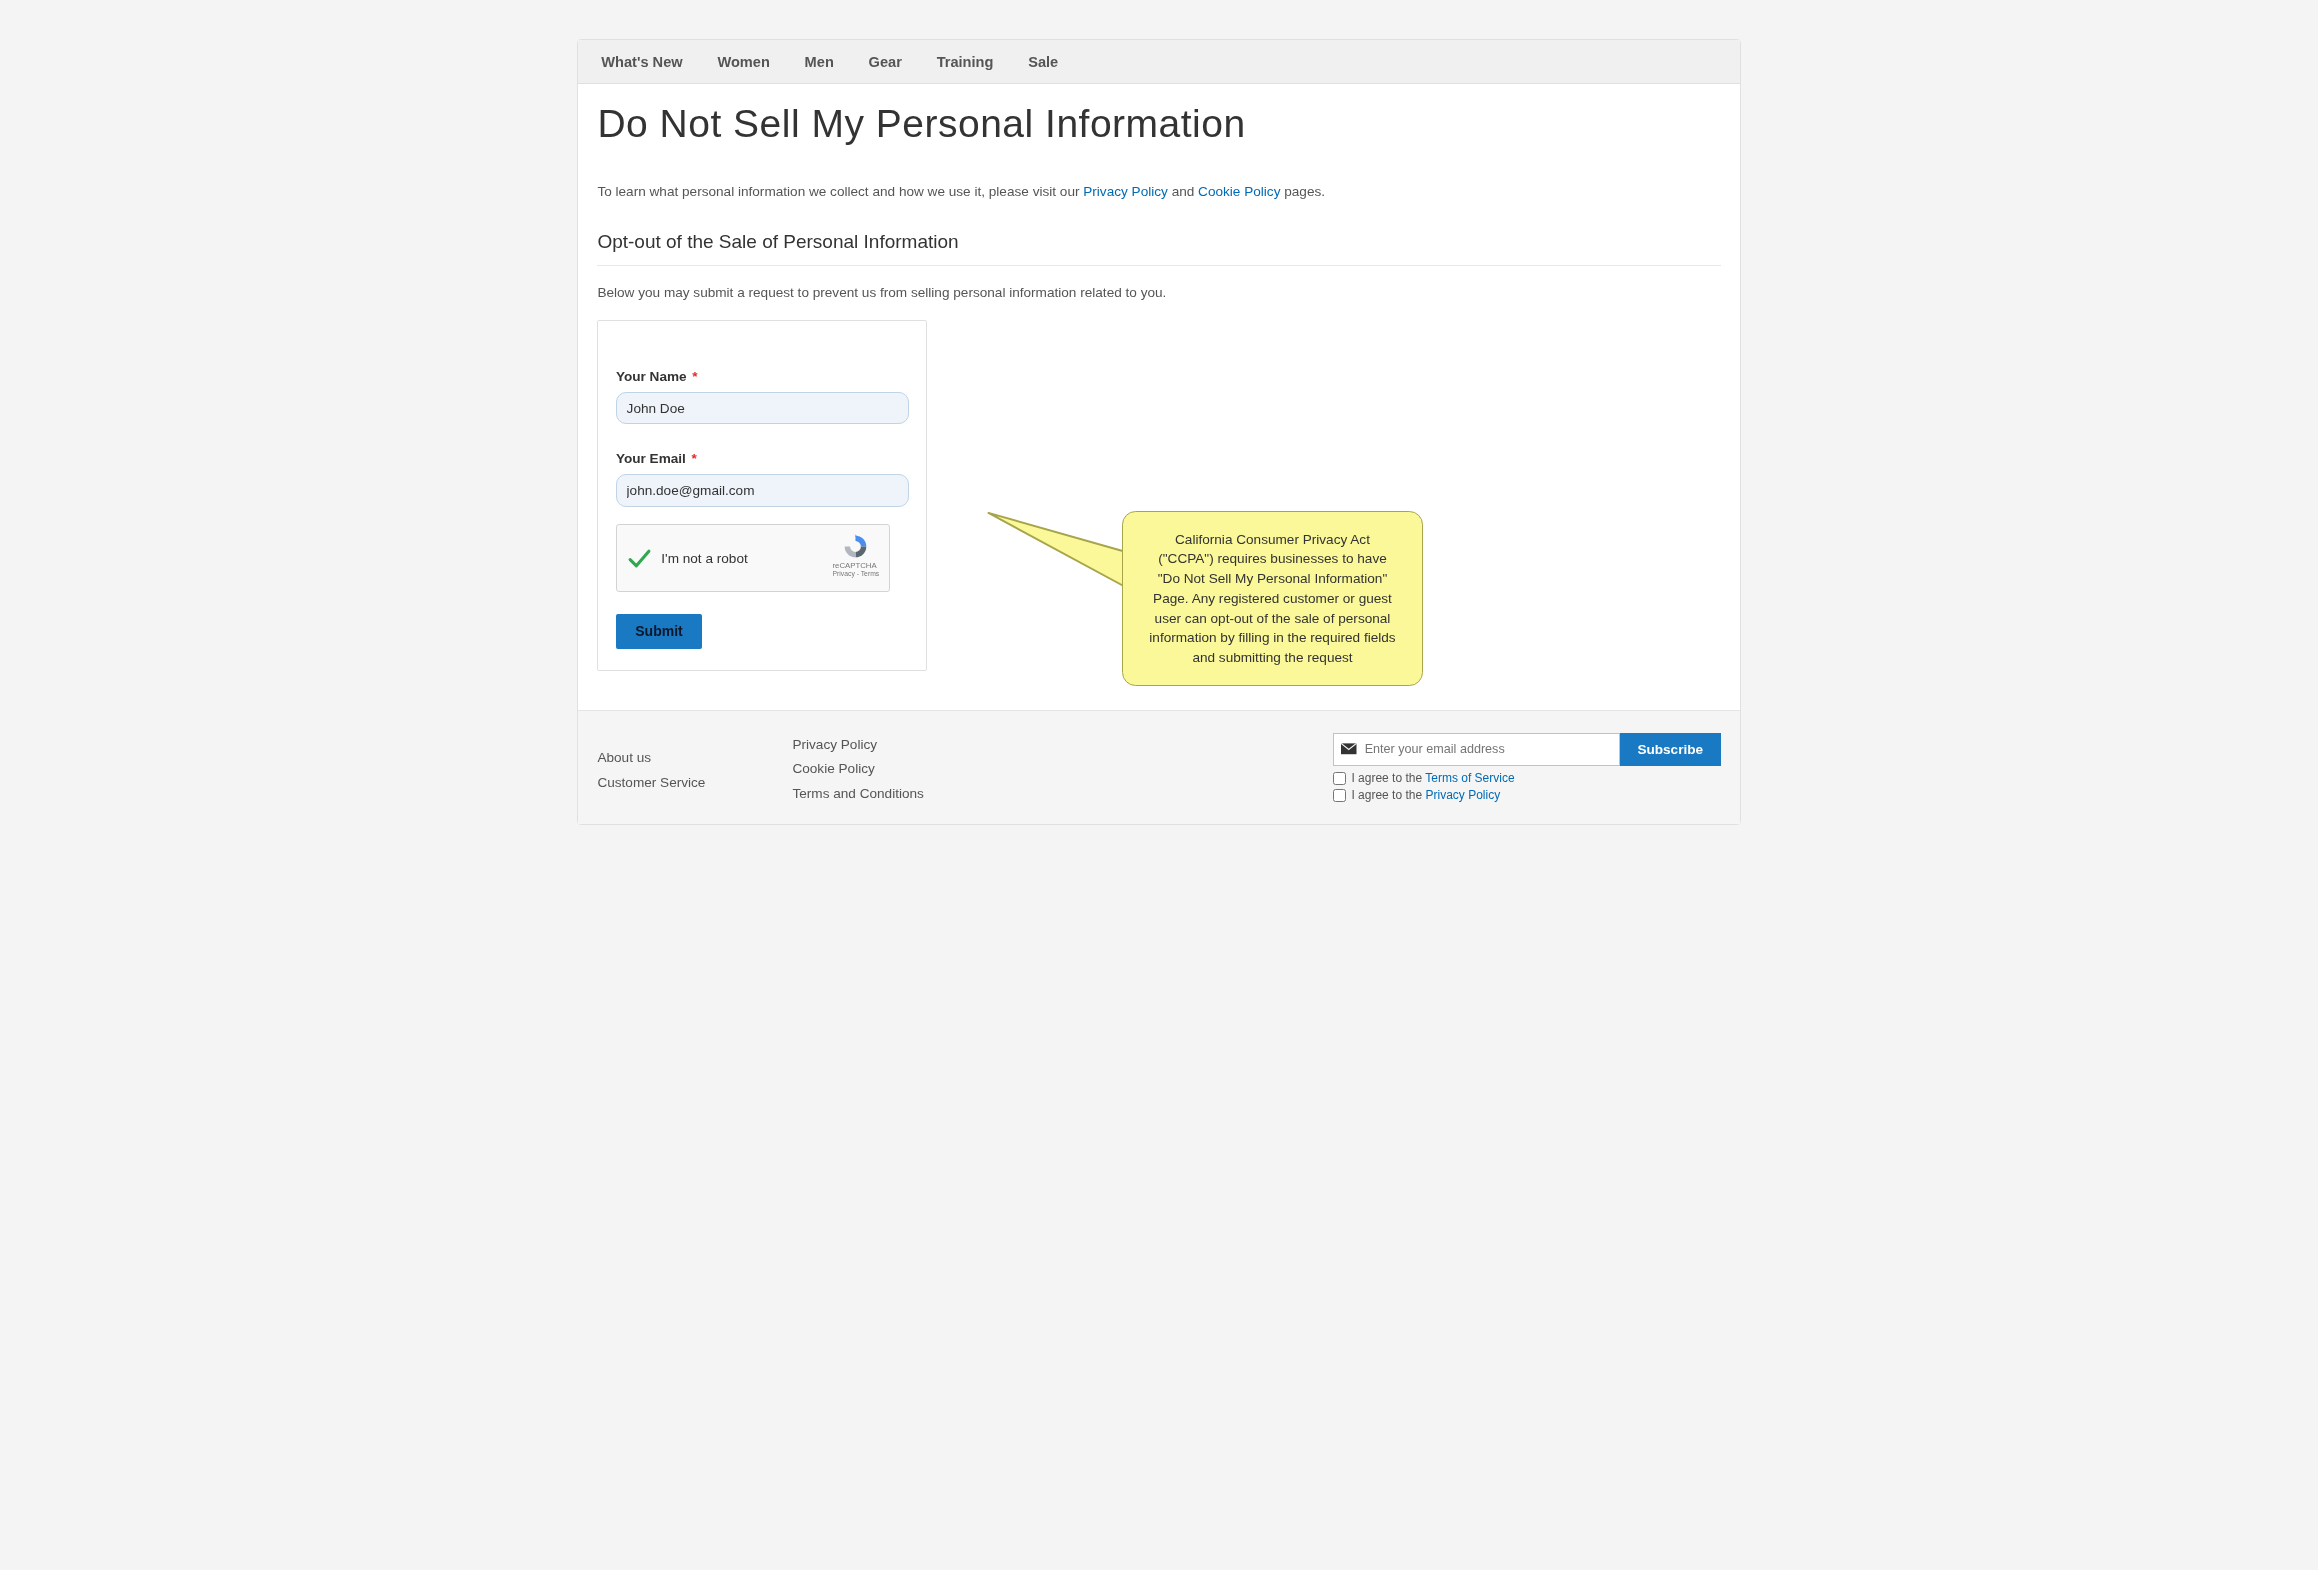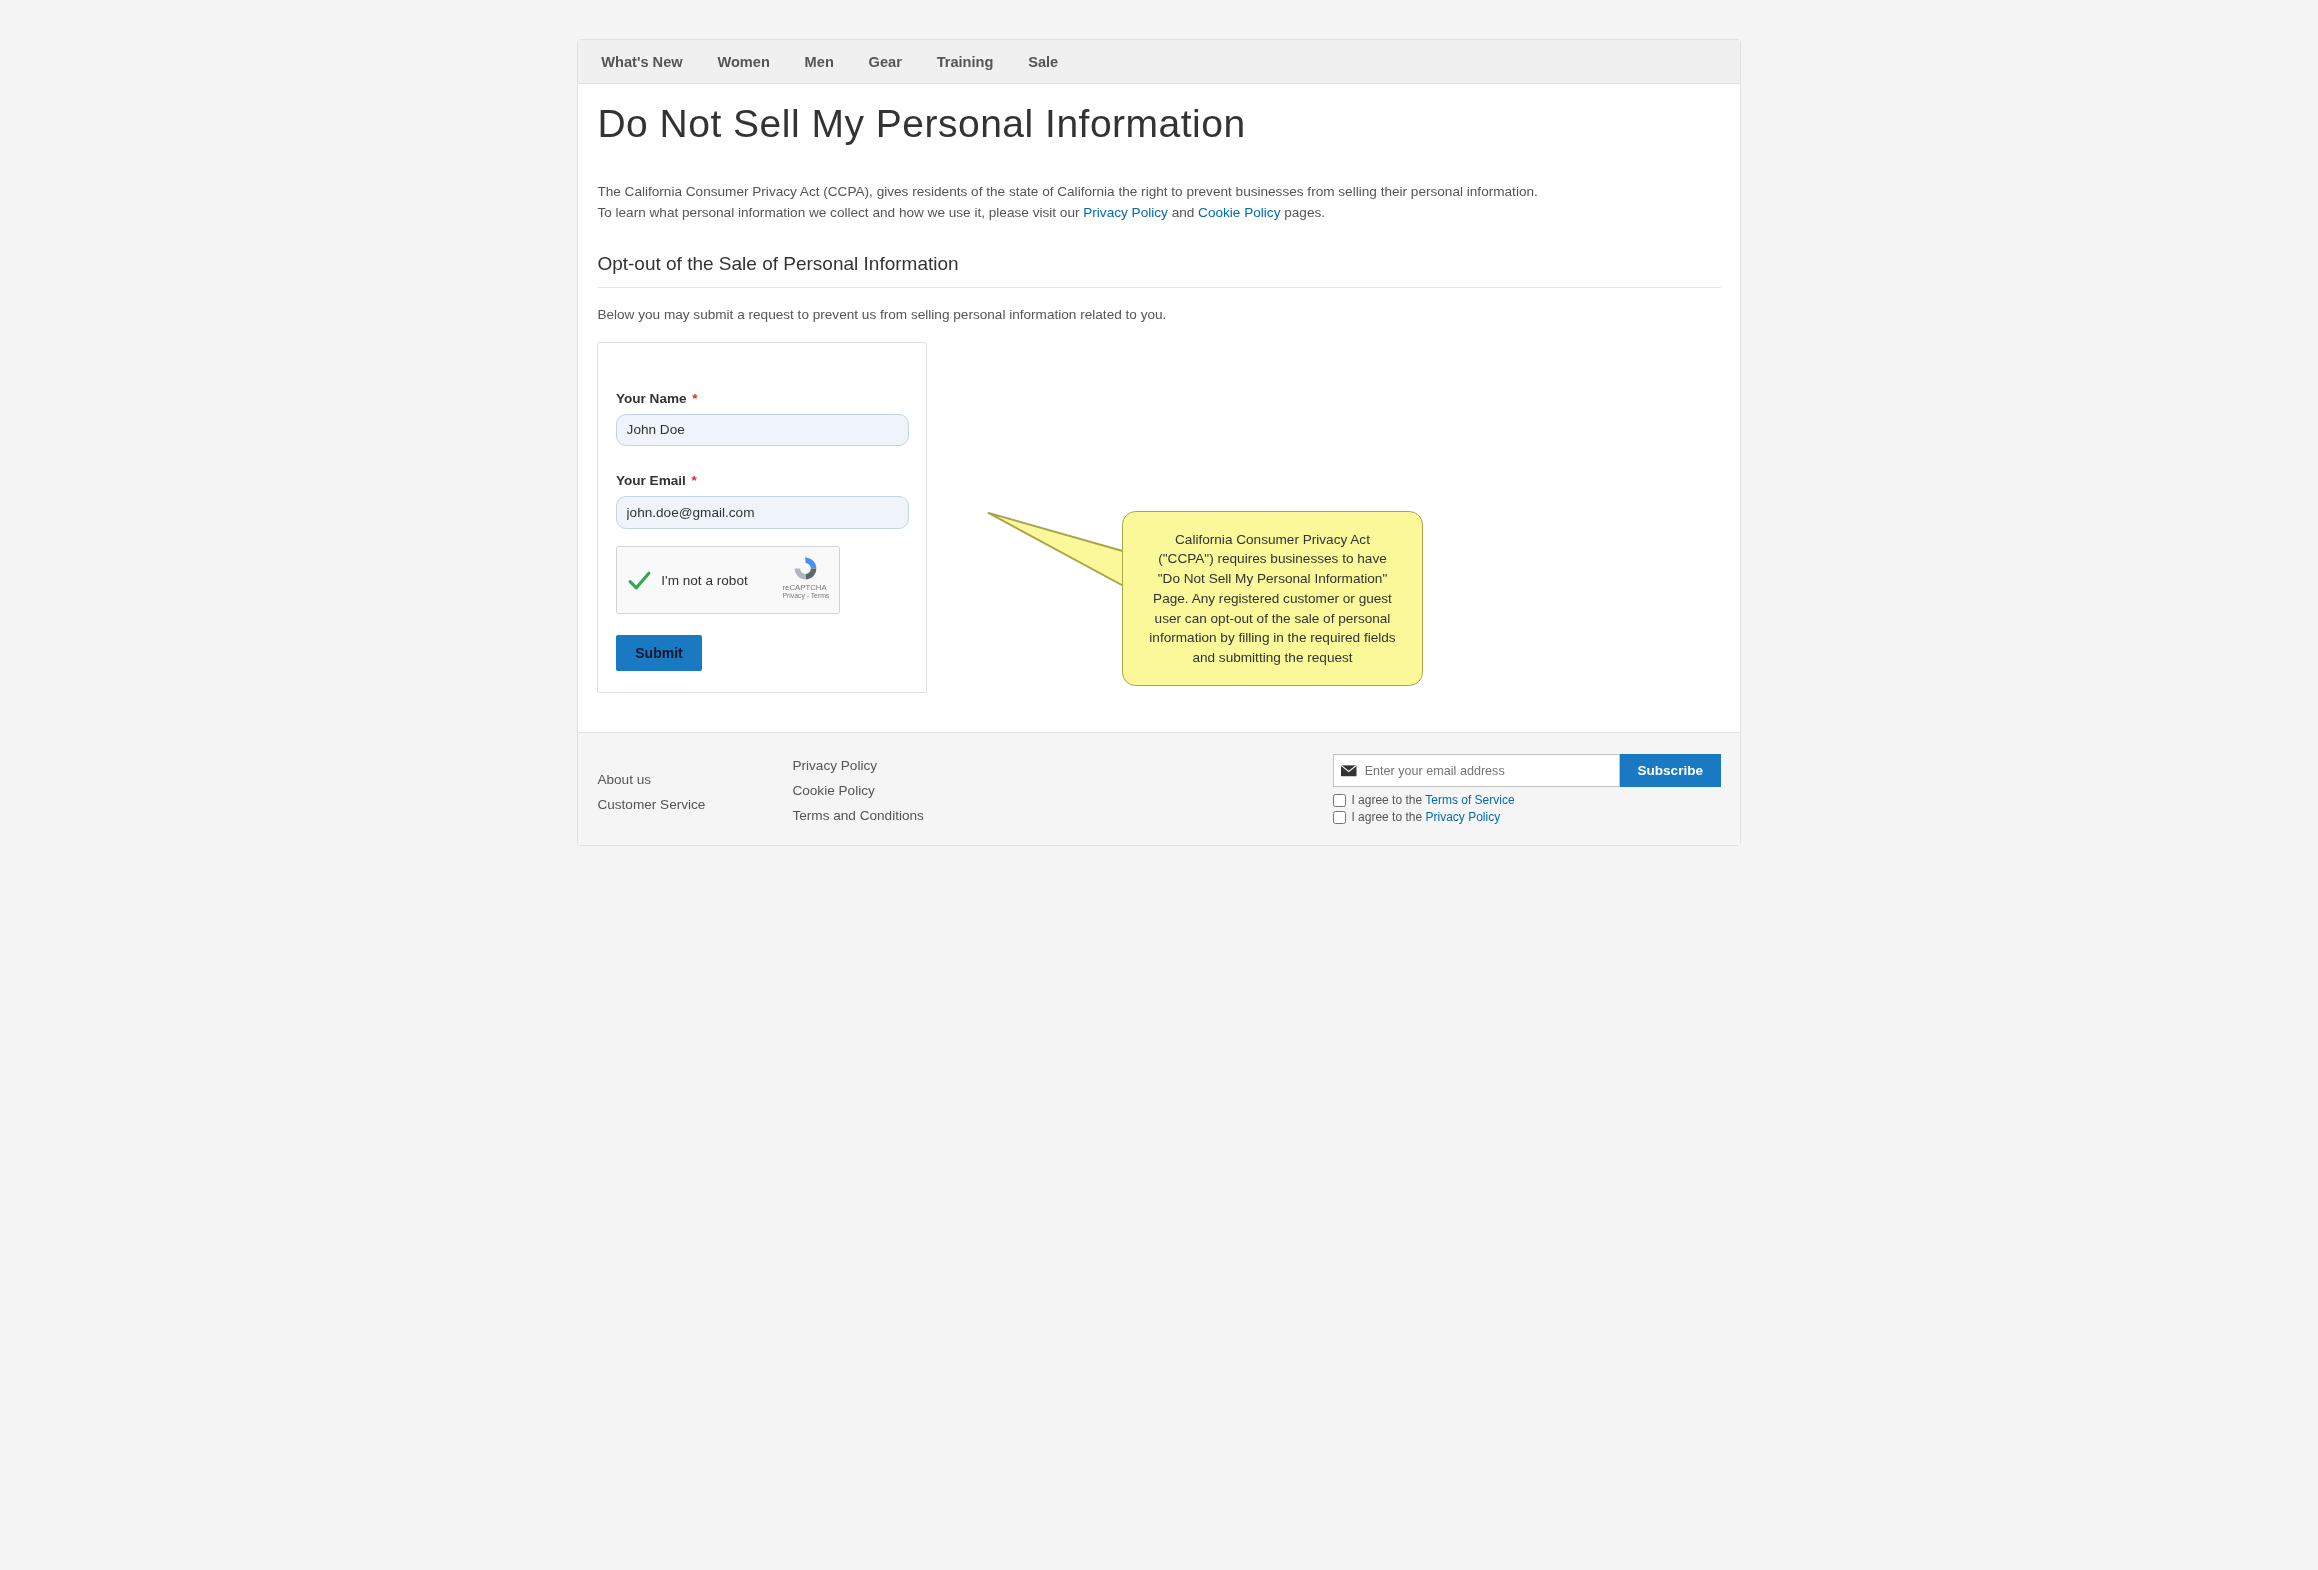--- a/index.html
+++ b/index.html
@@ -88,21 +88,21 @@
     border: 1px solid #c0d4e6;
     background: #eef4fa;
     color: #333;
     border-radius: 10px;
   }
   
   .recaptcha {
     border: 1px solid #d3d3d3;
     border-radius: 2.9px;
     background: #f9f9f9;
-    width: 224px;
+    width: 274px;
     height: 68px;
     display: flex;
     align-items: center;
     padding: 0 9.7px;
     margin-bottom: 21.3px;
     position: relative;
   }
   .recaptcha .check {
     width: 25px; height: 25px;
     margin-right: 9.7px;
@@ -197,21 +197,20 @@
     <a>Gear</a>
     <a>Training</a>
     <a>Sale</a>
   </nav>
 
 
   <div class="content">
     <h1 class="page-title">Do Not Sell My Personal Information</h1>
 
     <div class="intro">
-      <div>The California Consumer Privacy Act (CCPA), gives residents of the state of California the right to prevent businesses from selling their personal information.</div>
       <div>
         <span>To learn what personal information we collect and how we use it, please visit our </span><a>Privacy Policy</a><span> and </span><a>Cookie Policy</a><span> pages.</span>
       </div>
     </div>
 
     <h2 class="section-title">Opt-out of the Sale of Personal Information</h2>
     <hr class="divider">
     <p class="form-desc">Below you may submit a request to prevent us from selling personal information related to you.</p>
 
     <div class="form-box">

